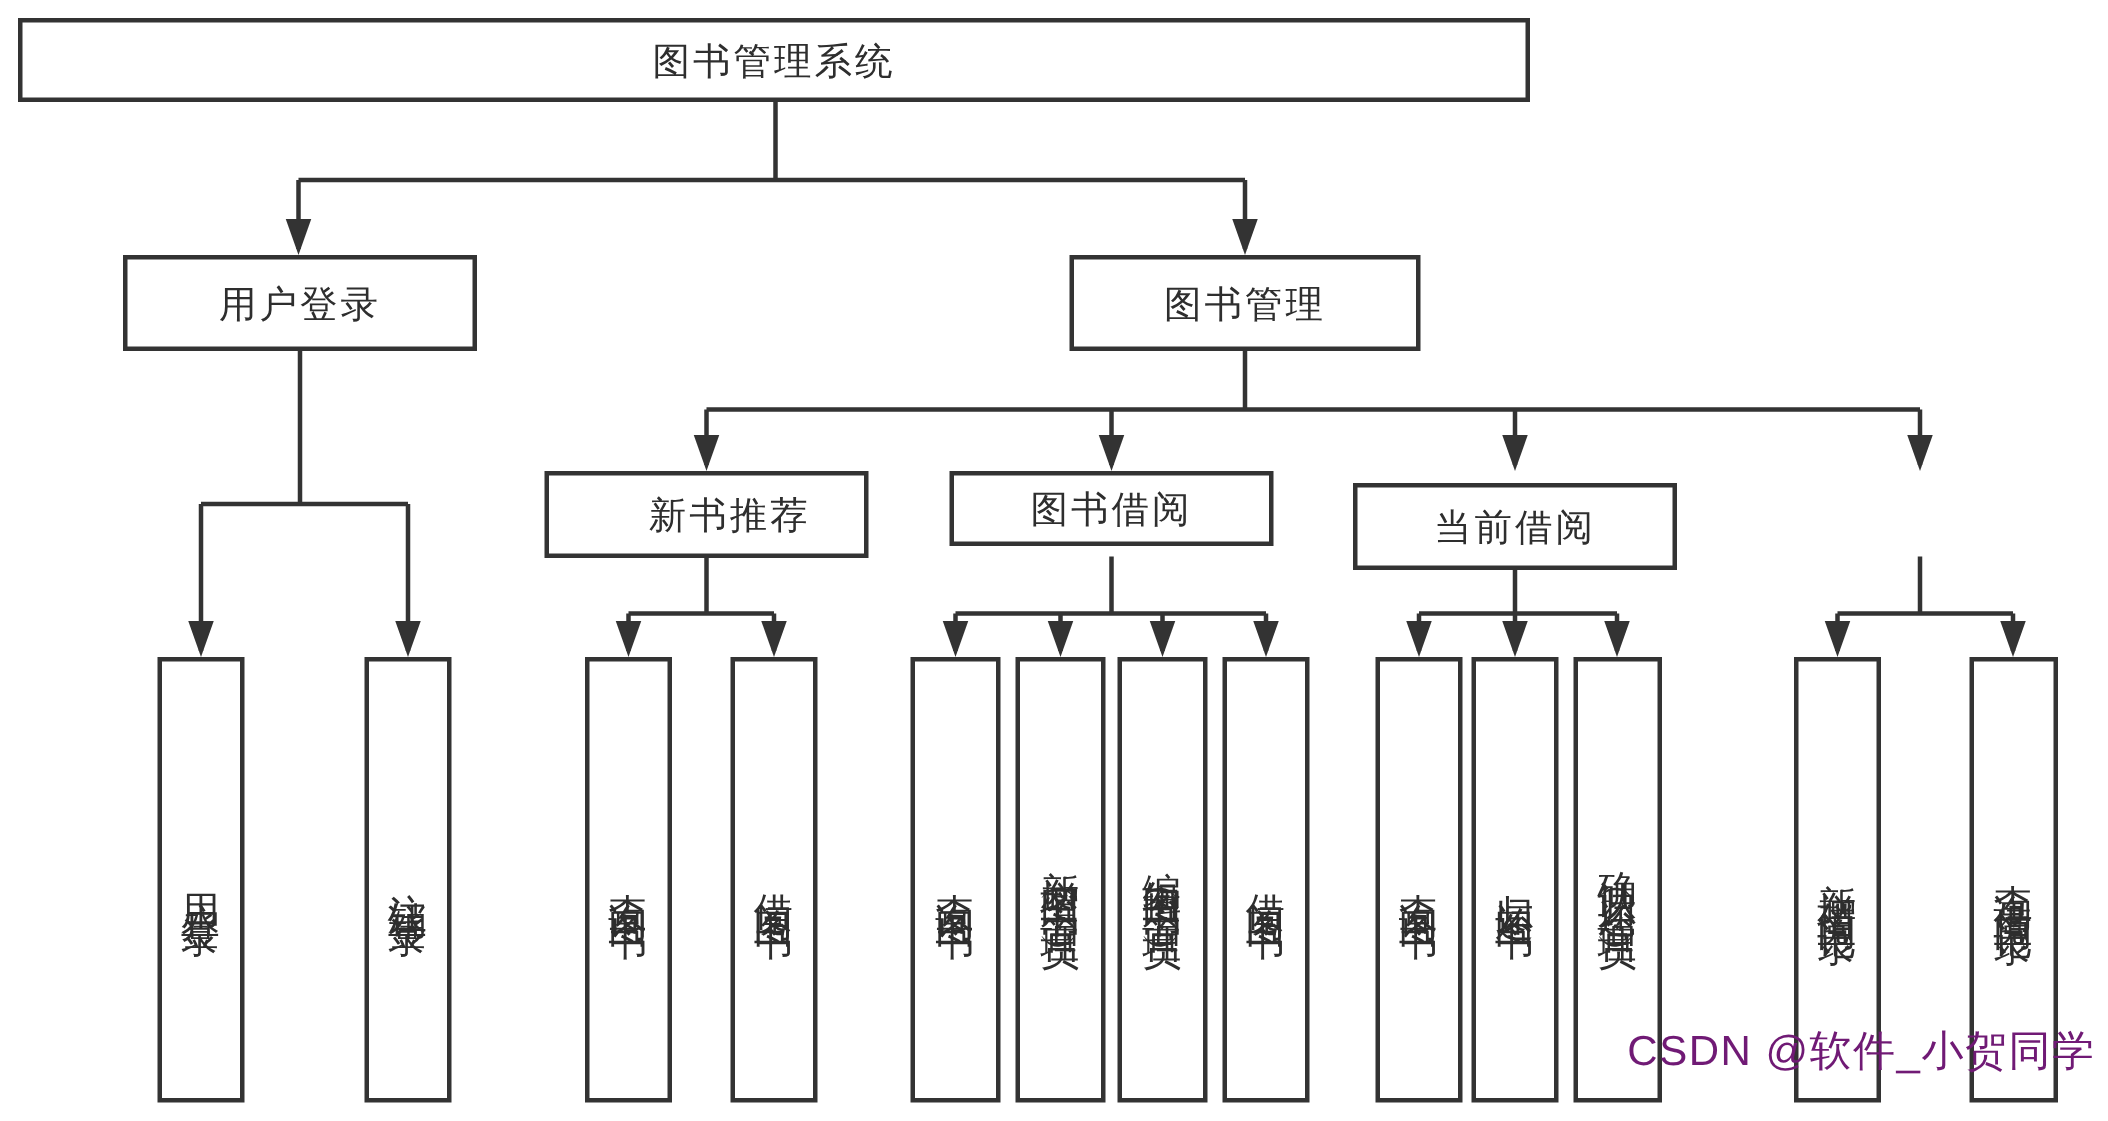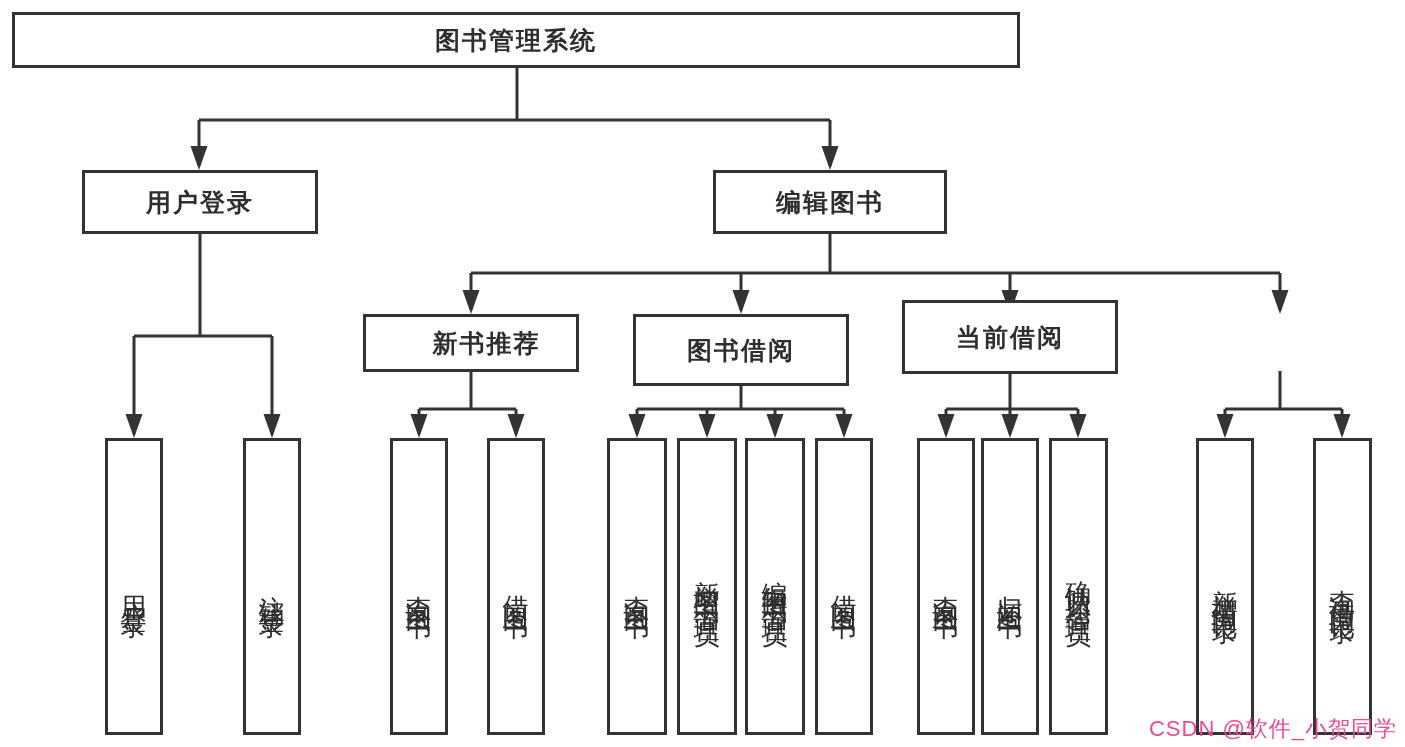--- a/index.html
+++ b/index.html
@@ -12,37 +12,36 @@
   }
   .connectors{position:absolute;left:0;top:0;width:1405px;height:747px;}
   .node{
     position:absolute;
     box-sizing:border-box;
     border:3px solid #333333;
     background:#ffffff;
     display:flex;align-items:center;justify-content:center;
     font-size:25px;color:#2e2e2e;letter-spacing:2px;
     white-space:nowrap;
-    font-weight:bold;
   }
   .leaf{
     position:absolute;
     box-sizing:border-box;
     border:3px solid #333333;
     background:#ffffff;
     display:flex;align-items:center;justify-content:center;
     writing-mode:vertical-rl;
     text-orientation:mixed;
     font-size:26px;color:#2e2e2e;letter-spacing:6px;
     line-height:1;
   }
   .watermark{
     position:absolute;
-    right:8px;top:714px;
-    font-size:22px;color:#ec4899;
+    right:8px;top:682px;
+    font-size:28px;color:#701a75;
     letter-spacing:1px;
     white-space:nowrap;
   }
 </style>
 </head>
 <body>
 
 <div class="stage">
 
   <svg class="connectors" viewBox="0 0 1405 747" xmlns="http://www.w3.org/2000/svg">
@@ -81,25 +80,25 @@
       <path d="M1010 438 l-8.5 -24 h17 z"></path>
       <path d="M1078 438 l-8.5 -24 h17 z"></path>
       <path d="M1225 438 l-8.5 -24 h17 z"></path>
       <path d="M1342 438 l-8.5 -24 h17 z"></path>
     </g>
   </svg>
 
   <div class="node" style="left:12px;top:12px;width:1008px;height:56px;">图书管理系统</div>
 
   <div class="node" style="left:82px;top:170px;width:236px;height:64px;">用户登录</div>
-  <div class="node" style="left:713px;top:170px;width:234px;height:64px;">编辑图书</div>
+  <div class="node" style="left:713px;top:170px;width:234px;height:64px;">图书管理</div>
 
   <div class="node" style="left:363px;top:314px;width:216px;height:58px;padding-left:31px;">新书推荐</div>
-  <div class="node" style="left:633px;top:314px;width:216px;height:72px;">图书借阅</div>
-  <div class="node" style="left:902px;top:300px;width:216px;height:74px;">当前借阅</div>
+  <div class="node" style="left:633px;top:314px;width:216px;height:50px;">图书借阅</div>
+  <div class="node" style="left:902px;top:322px;width:216px;height:58px;">当前借阅</div>
 
   <div class="leaf" style="left:105px;top:438px;width:58px;height:297px;">用户登录</div>
   <div class="leaf" style="left:243px;top:438px;width:58px;height:297px;">注销登录</div>
 
   <div class="leaf" style="left:390px;top:438px;width:58px;height:297px;">查询图书</div>
   <div class="leaf" style="left:487px;top:438px;width:58px;height:297px;">借阅图书</div>
 
   <div class="leaf" style="left:607px;top:438px;width:60px;height:297px;">查询图书</div>
   <div class="leaf" style="left:677px;top:438px;width:60px;height:297px;">新增图书（管理员）</div>
   <div class="leaf" style="left:745px;top:438px;width:60px;height:297px;">编辑图书（管理员）</div>

